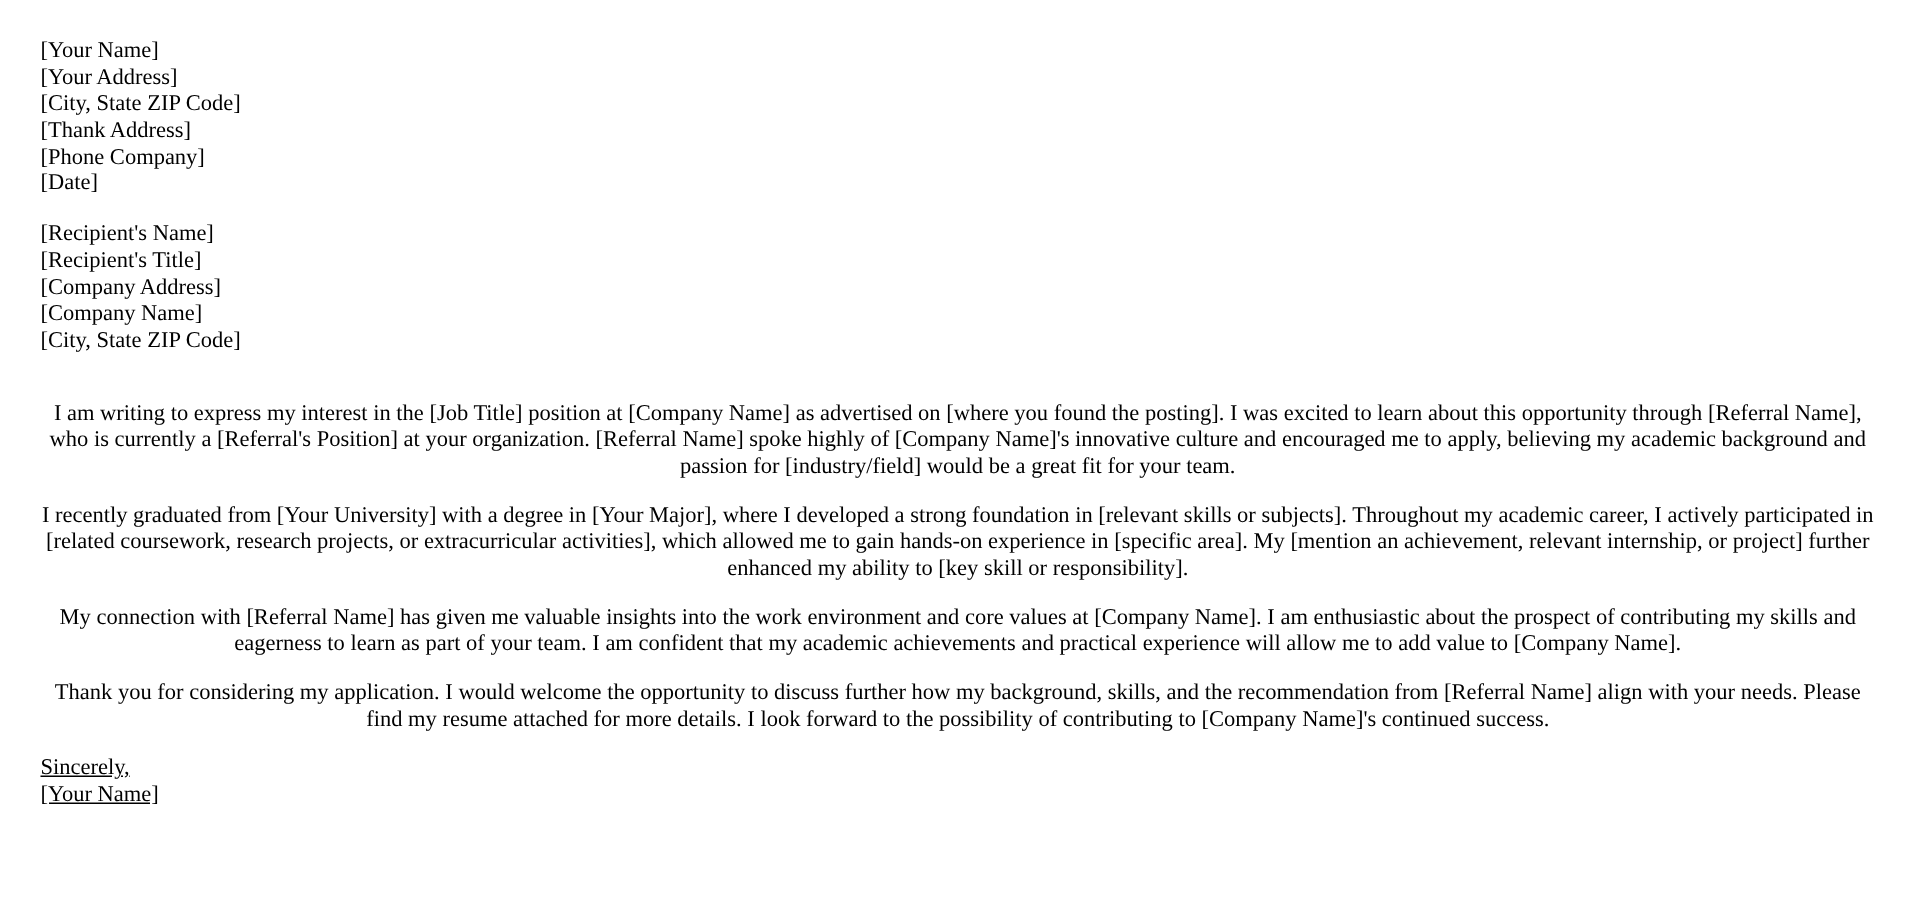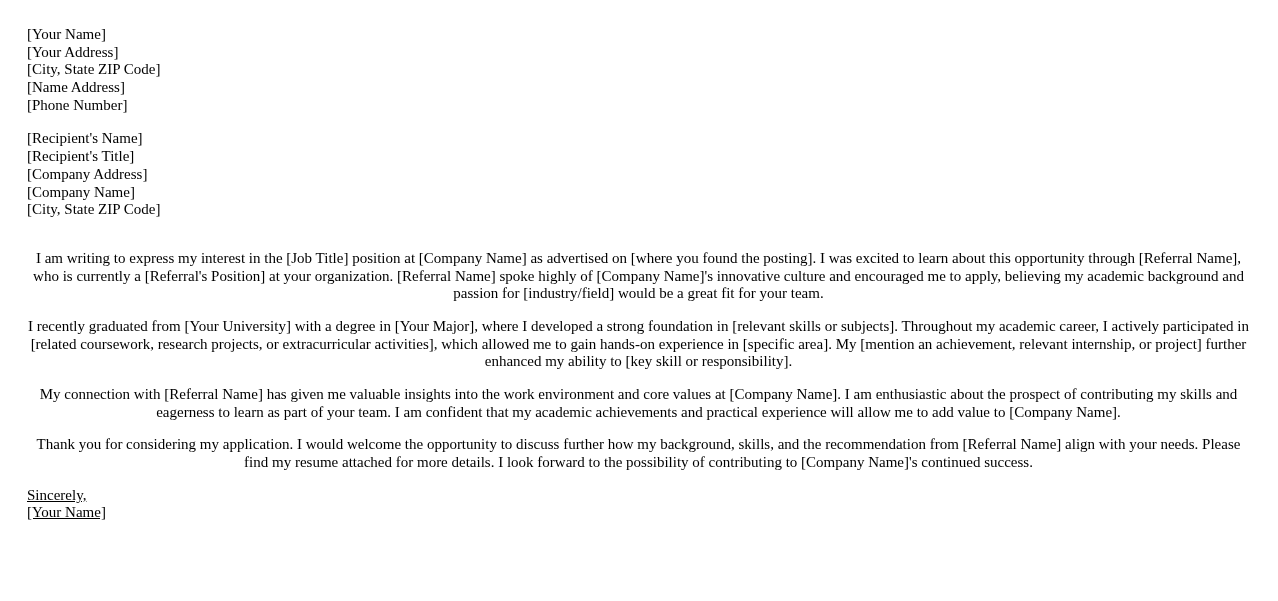--- a/index.html
+++ b/index.html
@@ -48,22 +48,23 @@
 </style>
 </head>
 <body>
 
 <div class="page">
 
   <div class="block">
     <div class="line">[Your Name]</div>
     <div class="line">[Your Address]</div>
     <div class="line">[City, State ZIP Code]</div>
-    <div class="line">[Name Address]</div>
-    <div class="line">[Phone Number]</div>
+    <div class="line">[Thank Address]</div>
+    <div class="line">[Phone Company]</div>
+    <div class="line">[Date]</div>
   </div>
 
   <div class="gap"></div>
 
   <div class="block">
     <div class="line">[Recipient's Name]</div>
     <div class="line">[Recipient's Title]</div>
     <div class="line">[Company Address]</div>
     <div class="line">[Company Name]</div>
     <div class="line">[City, State ZIP Code]</div>

